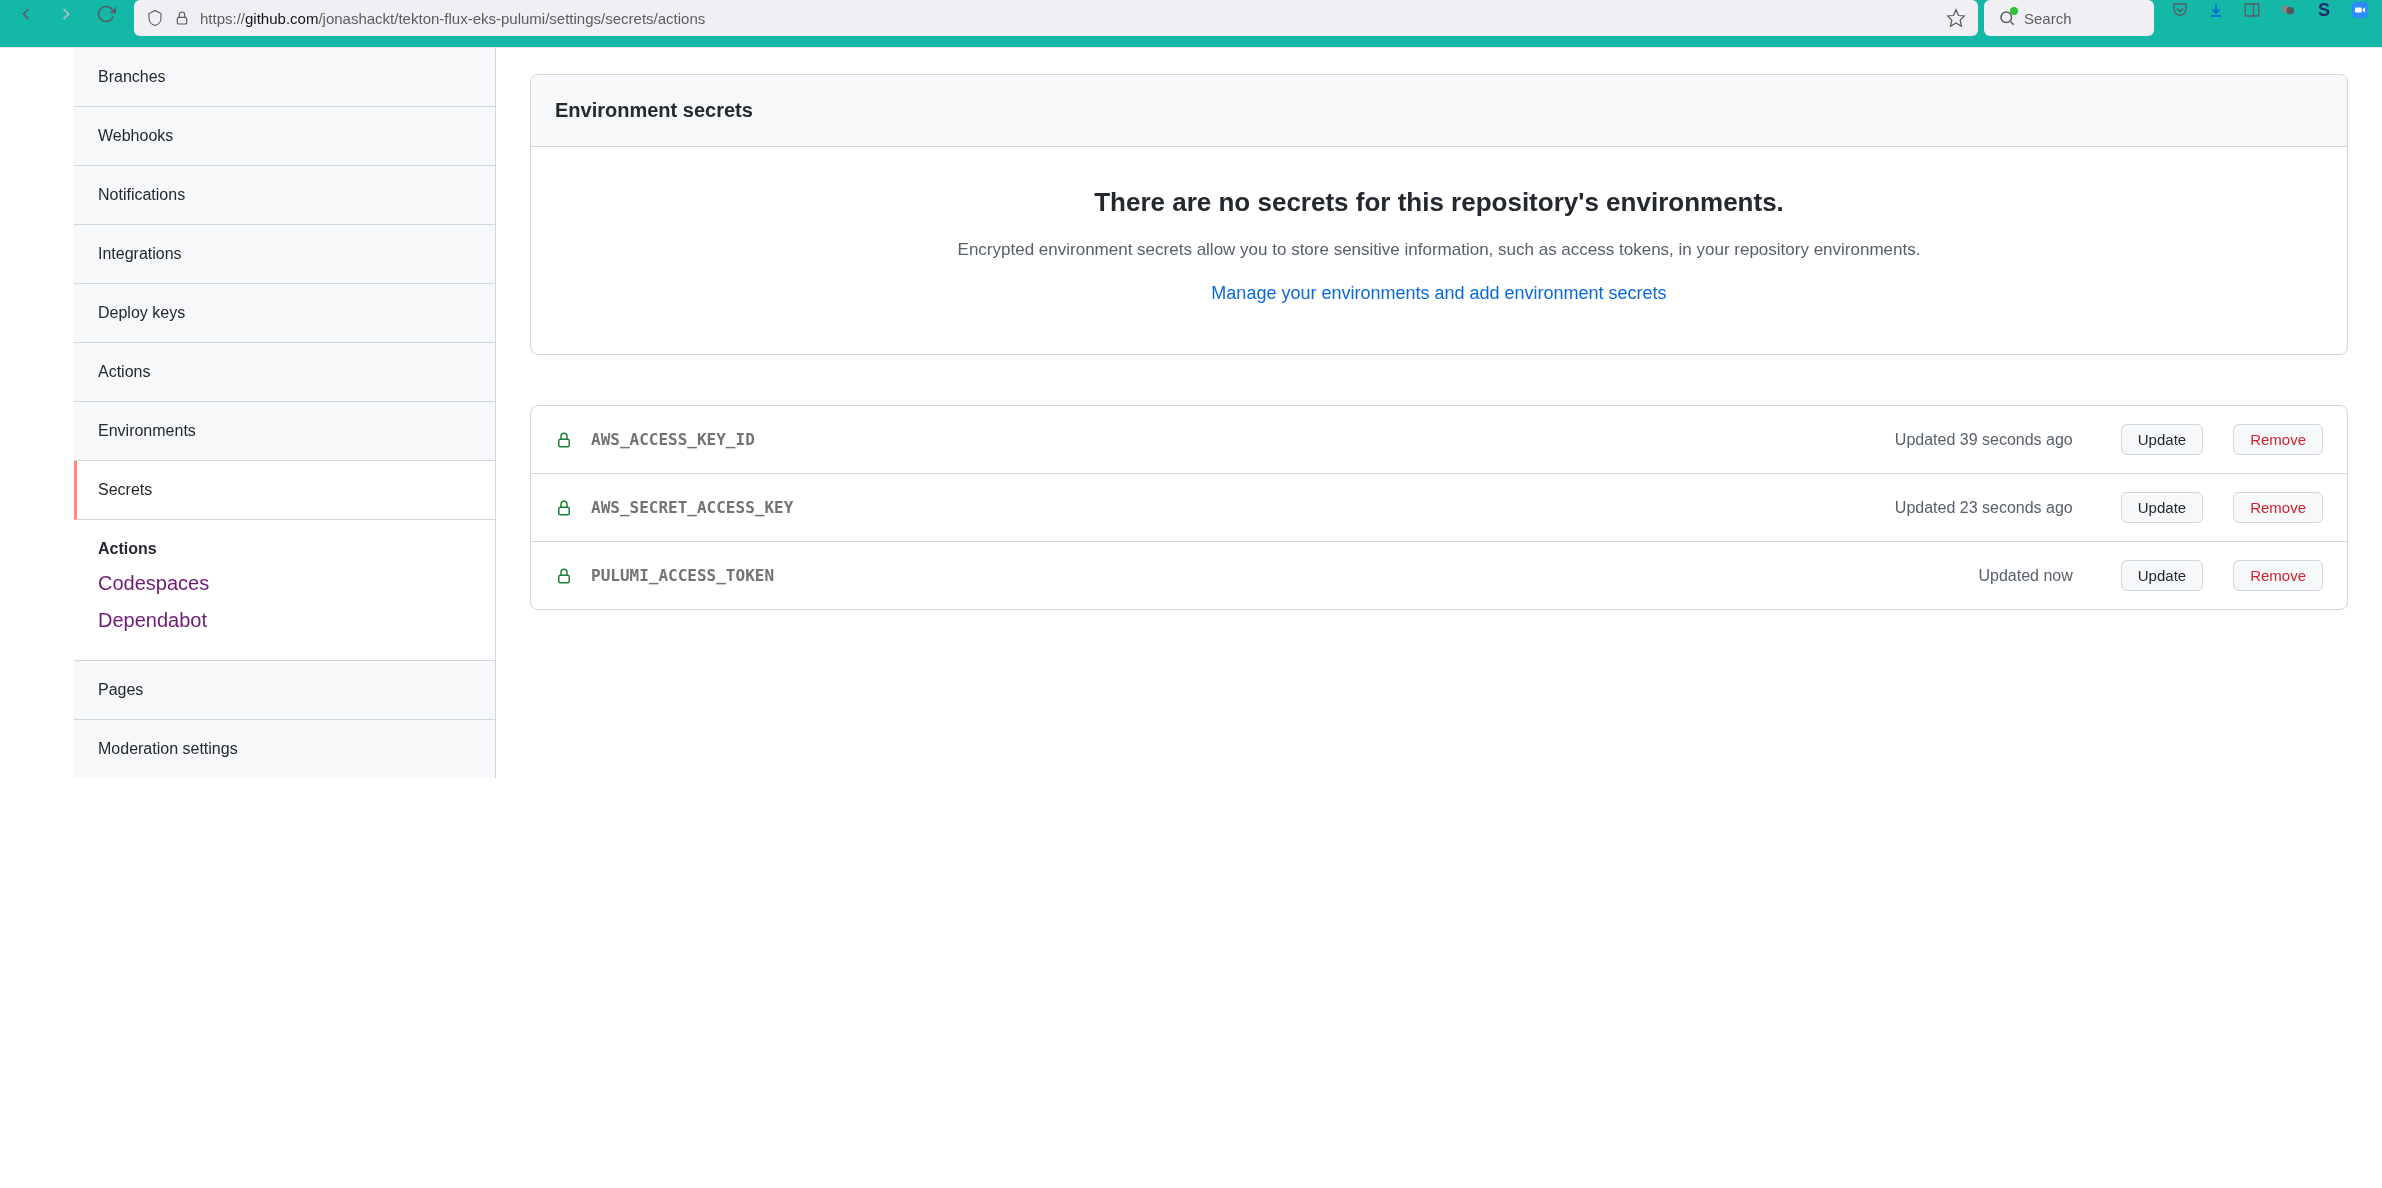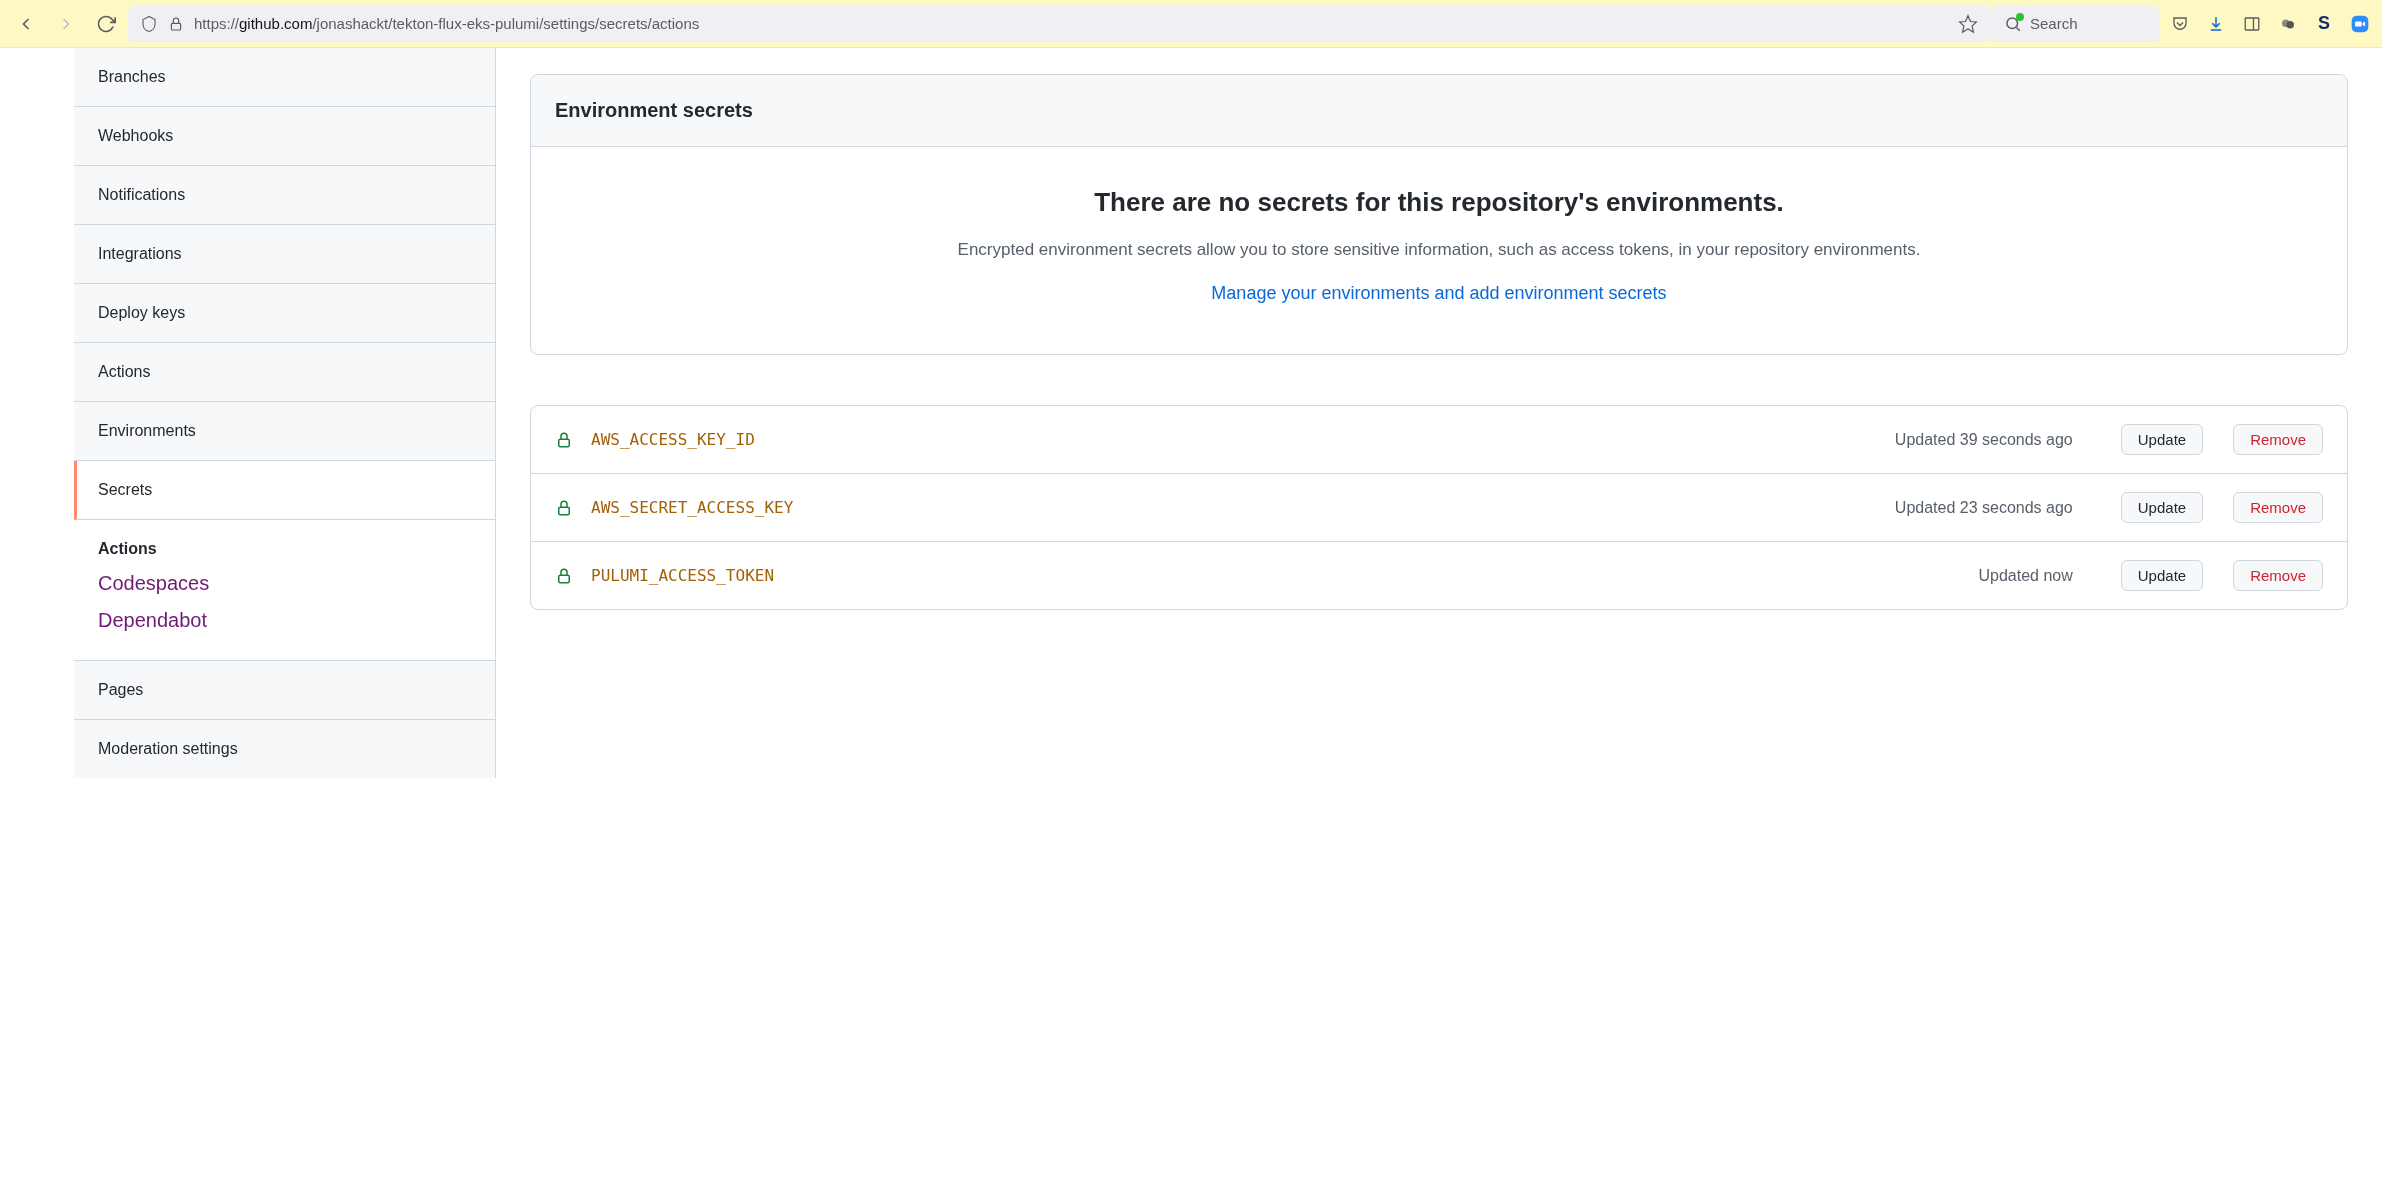--- a/index.html
+++ b/index.html
@@ -10,26 +10,26 @@
     body {
       font-family: -apple-system, BlinkMacSystemFont, "Segoe UI", Helvetica, Arial, sans-serif;
       background: #ffffff;
       color: #24292f;
       font-size: 14px;
     }
     
     
     .browser-chrome {
       display: flex;
-      align-items: center;
+      align-items: flex-start;
       height: 48px;
       padding: 0 12px;
-      background: #fef9c3;
+      background: #14b8a6;
       border-bottom: 1px solid #e5e5e5;
-      gap: 0;
+      gap: 6px;
     }
     .nav-buttons {
       display: flex;
       align-items: center;
       gap: 12px;
       margin-right: 8px;
     }
     .nav-btn {
       width: 28px;
       height: 28px;
@@ -176,22 +176,22 @@
       border-bottom: 1px solid #d0d7de;
       gap: 18px;
     }
     .secret-row:last-child {
       border-bottom: none;
     }
     .secret-name {
       flex: 1;
       font-family: ui-monospace, SFMono-Regular, "SF Mono", Menlo, Consolas, monospace;
       font-size: 16px;
-      color: #a16207;
-      font-weight: 400;
+      color: #737373;
+      font-weight: 700;
     }
     .secret-updated {
       font-size: 16px;
       color: #57606a;
       margin-right: 18px;
     }
     .btn {
       padding: 6px 16px;
       border: 1px solid #d0d7de;
       border-radius: 6px;

